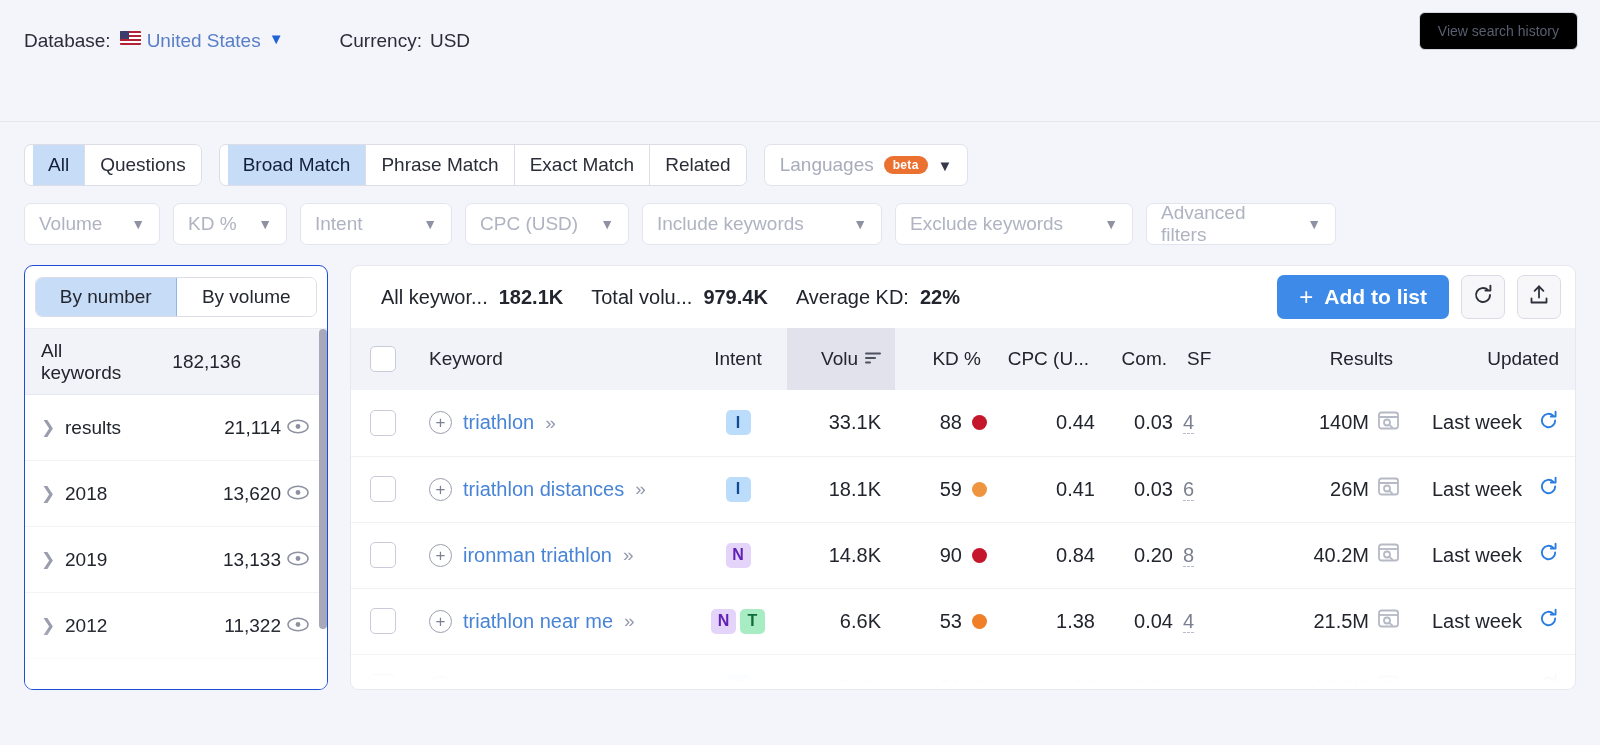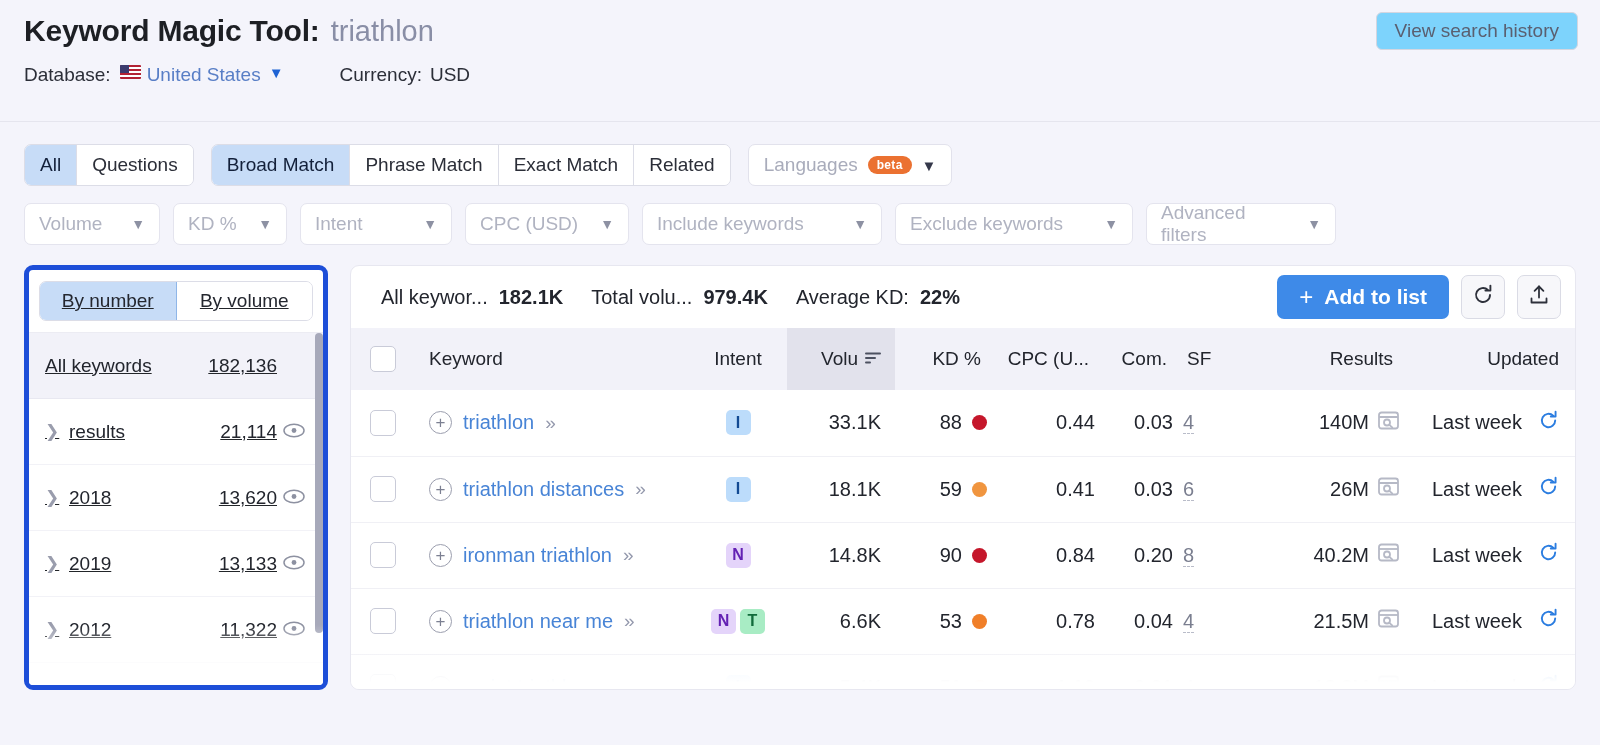--- a/index.html
+++ b/index.html
@@ -41,38 +41,38 @@
     content: ""; position: absolute; left: 0; top: 0; width: 9px; height: 8px; background: #3c3b6e;
   }
   .db-value { color: #587ec6; }
   .chev-blue { color: #1f63d4; margin-left: 8px; font-size: 15px; }
   .currency { margin-left: 56px; color: #2b2e38; }
 
   .view-history {
     position: absolute; top: 12px; right: 22px;
     height: 38px; padding: 0 18px;
     border: 1px solid #d4d6e0; border-radius: 6px;
-    background: #7dd3fc; color: #5a5f70; font-size: 19px;
+    background: #000000; color: #5a5f70; font-size: 14px;
     display: flex; align-items: center; cursor: pointer;
   }
 
   
   .filterbar { padding: 22px 24px 0 24px; background: #f4f4fb; }
   .filters-row1 { display: flex; align-items: center; gap: 17px; }
   .seg {
     display: flex; background: #ffffff; border: 1px solid #dcdde7;
     border-radius: 7px; overflow: hidden; height: 42px;
   }
   .seg-item {
     display: flex; align-items: center; padding: 0 15px;
     font-size: 19px; color: #2b2e38; cursor: pointer;
     border-right: 1px solid #dcdde7; background: #fff; white-space: nowrap;
   }
   .seg-item:last-child { border-right: none; }
-  .seg-item.active { background: #c7dcf7; color: #13203a; }
+  .seg-item.active { background: #c7dcf7; color: #13203a; margin-left: 8px; }
 
   .lang-pill {
     display: flex; align-items: center; gap: 10px; height: 42px;
     padding: 0 15px; background: #fff; border: 1px solid #e2e2ec;
     border-radius: 7px; font-size: 19px; color: #a9acbb; cursor: pointer;
   }
   .beta-badge {
     background: #eb7131; color: #fff; font-size: 12px; font-weight: bold;
     border-radius: 9px; padding: 2px 9px; letter-spacing: 0.3px;
   }
@@ -86,39 +86,39 @@
     gap: 14px;
   }
   .drop .chev { font-size: 14px; color: #8d91a3; }
 
   
   .body { display: flex; padding: 0 24px; margin-top: 20px; gap: 22px; }
 
   
   .left-panel {
     width: 304px; flex: none; background: #fff;
-    border: 5px solid #1d4ed8; border-radius: 9px; overflow: hidden;
-    height: 425px; position: relative; text-decoration: underline;
+    border: 1px solid #1d4ed8; border-radius: 9px; overflow: hidden;
+    height: 425px; position: relative;
   }
   .left-toggle-wrap { padding: 11px 10px; border-bottom: 1px solid #ececf3; }
   .left-toggle {
     display: flex; border: 1px solid #dcdde7; border-radius: 7px; overflow: hidden; height: 40px;
   }
   .left-toggle-item {
     flex: 1; display: flex; align-items: center; justify-content: center;
     font-size: 19px; color: #24272f; cursor: pointer; background: #fff;
   }
   .left-toggle-item.active { background: #c7dcf7; border-right: 1px solid #8fb6e8; }
 
   .list-row {
     display: flex; align-items: center; height: 66px;
     padding: 0 18px 0 16px; font-size: 19px; color: #22252d;
     border-bottom: 1px solid #f2f2f7; cursor: pointer;
   }
-  .list-row.all { background: #f2f2f9; border-bottom: 1px solid #e8e8f1; }
+  .list-row.all { background: #f2f2f9; border-bottom: 1px solid #e8e8f1; gap: 40px; }
   .list-row .caret { width: 24px; color: #9a9dad; font-size: 17px; flex: none; }
   .list-row .lbl { flex: 1; }
   .list-row .cnt { color: #22252d; margin-right: 6px; }
   .eye { width: 22px; flex: none; color: #8d91a1; }
   .list-row.faded { opacity: .33; }
 
   .lp-scrollbar {
     position: absolute; right: 0px; top: 63px; width: 8px; height: 362px;
   }
   .lp-thumb {
@@ -229,24 +229,20 @@
   .table-fade {
     position: absolute; left: 0; right: 0; bottom: 0; height: 44px;
     background: linear-gradient(to bottom, rgba(255,255,255,0), #ffffff 85%);
     pointer-events: none;
   }
 </style>
 </head>
 <body>
 
 <div class="header">
-  <div class="title-row">
-    <span class="title-main">Keyword Magic Tool:</span>
-    <span class="title-query">triathlon</span>
-  </div>
   <div class="meta-row">
     <span class="db-label">Database:</span>
     <span class="flag"></span>
     <span class="db-value">United States</span>
     <span class="chev-blue">▼</span>
     <span class="currency">Currency:</span>
     <span class="currency" style="margin-left:8px">USD</span>
   </div>
   <div class="view-history">View search history</div>
 </div>
@@ -585,21 +581,21 @@
           <td class="c-intent">
             <span class="badge N">N</span><span class="badge T">T</span>
           </td>
           <td class="c-vol">6.6K</td>
           <td class="c-kd">
             <span class="kd-wrap">
                 <span>53</span>
                 <span class="dot" style="background:#f07f29"></span>
               </span>
           </td>
-          <td class="c-cpc">0.78</td>
+          <td class="c-cpc">1.38</td>
           <td class="c-com">0.04</td>
           <td class="c-sf"><span class="sf-val">4</span></td>
           <td class="c-res">
             <span class="res-wrap">
                 <span>21.5M</span>
             <span><svg width="21" height="19" viewBox="0 0 21 19">
                     <rect x="1" y="1.5" width="19" height="16" rx="2.5" fill="none" stroke="#b6b9c6" stroke-width="1.8"></rect>
                     <line x1="1" y1="6" x2="20" y2="6" stroke="#b6b9c6" stroke-width="1.8"></line>
                     <circle cx="9" cy="11.5" r="3" fill="none" stroke="#b6b9c6" stroke-width="1.8"></circle>
                     <line x1="11.4" y1="13.8" x2="14.2" y2="16.3" stroke="#b6b9c6" stroke-width="1.8" stroke-linecap="round"></line>

